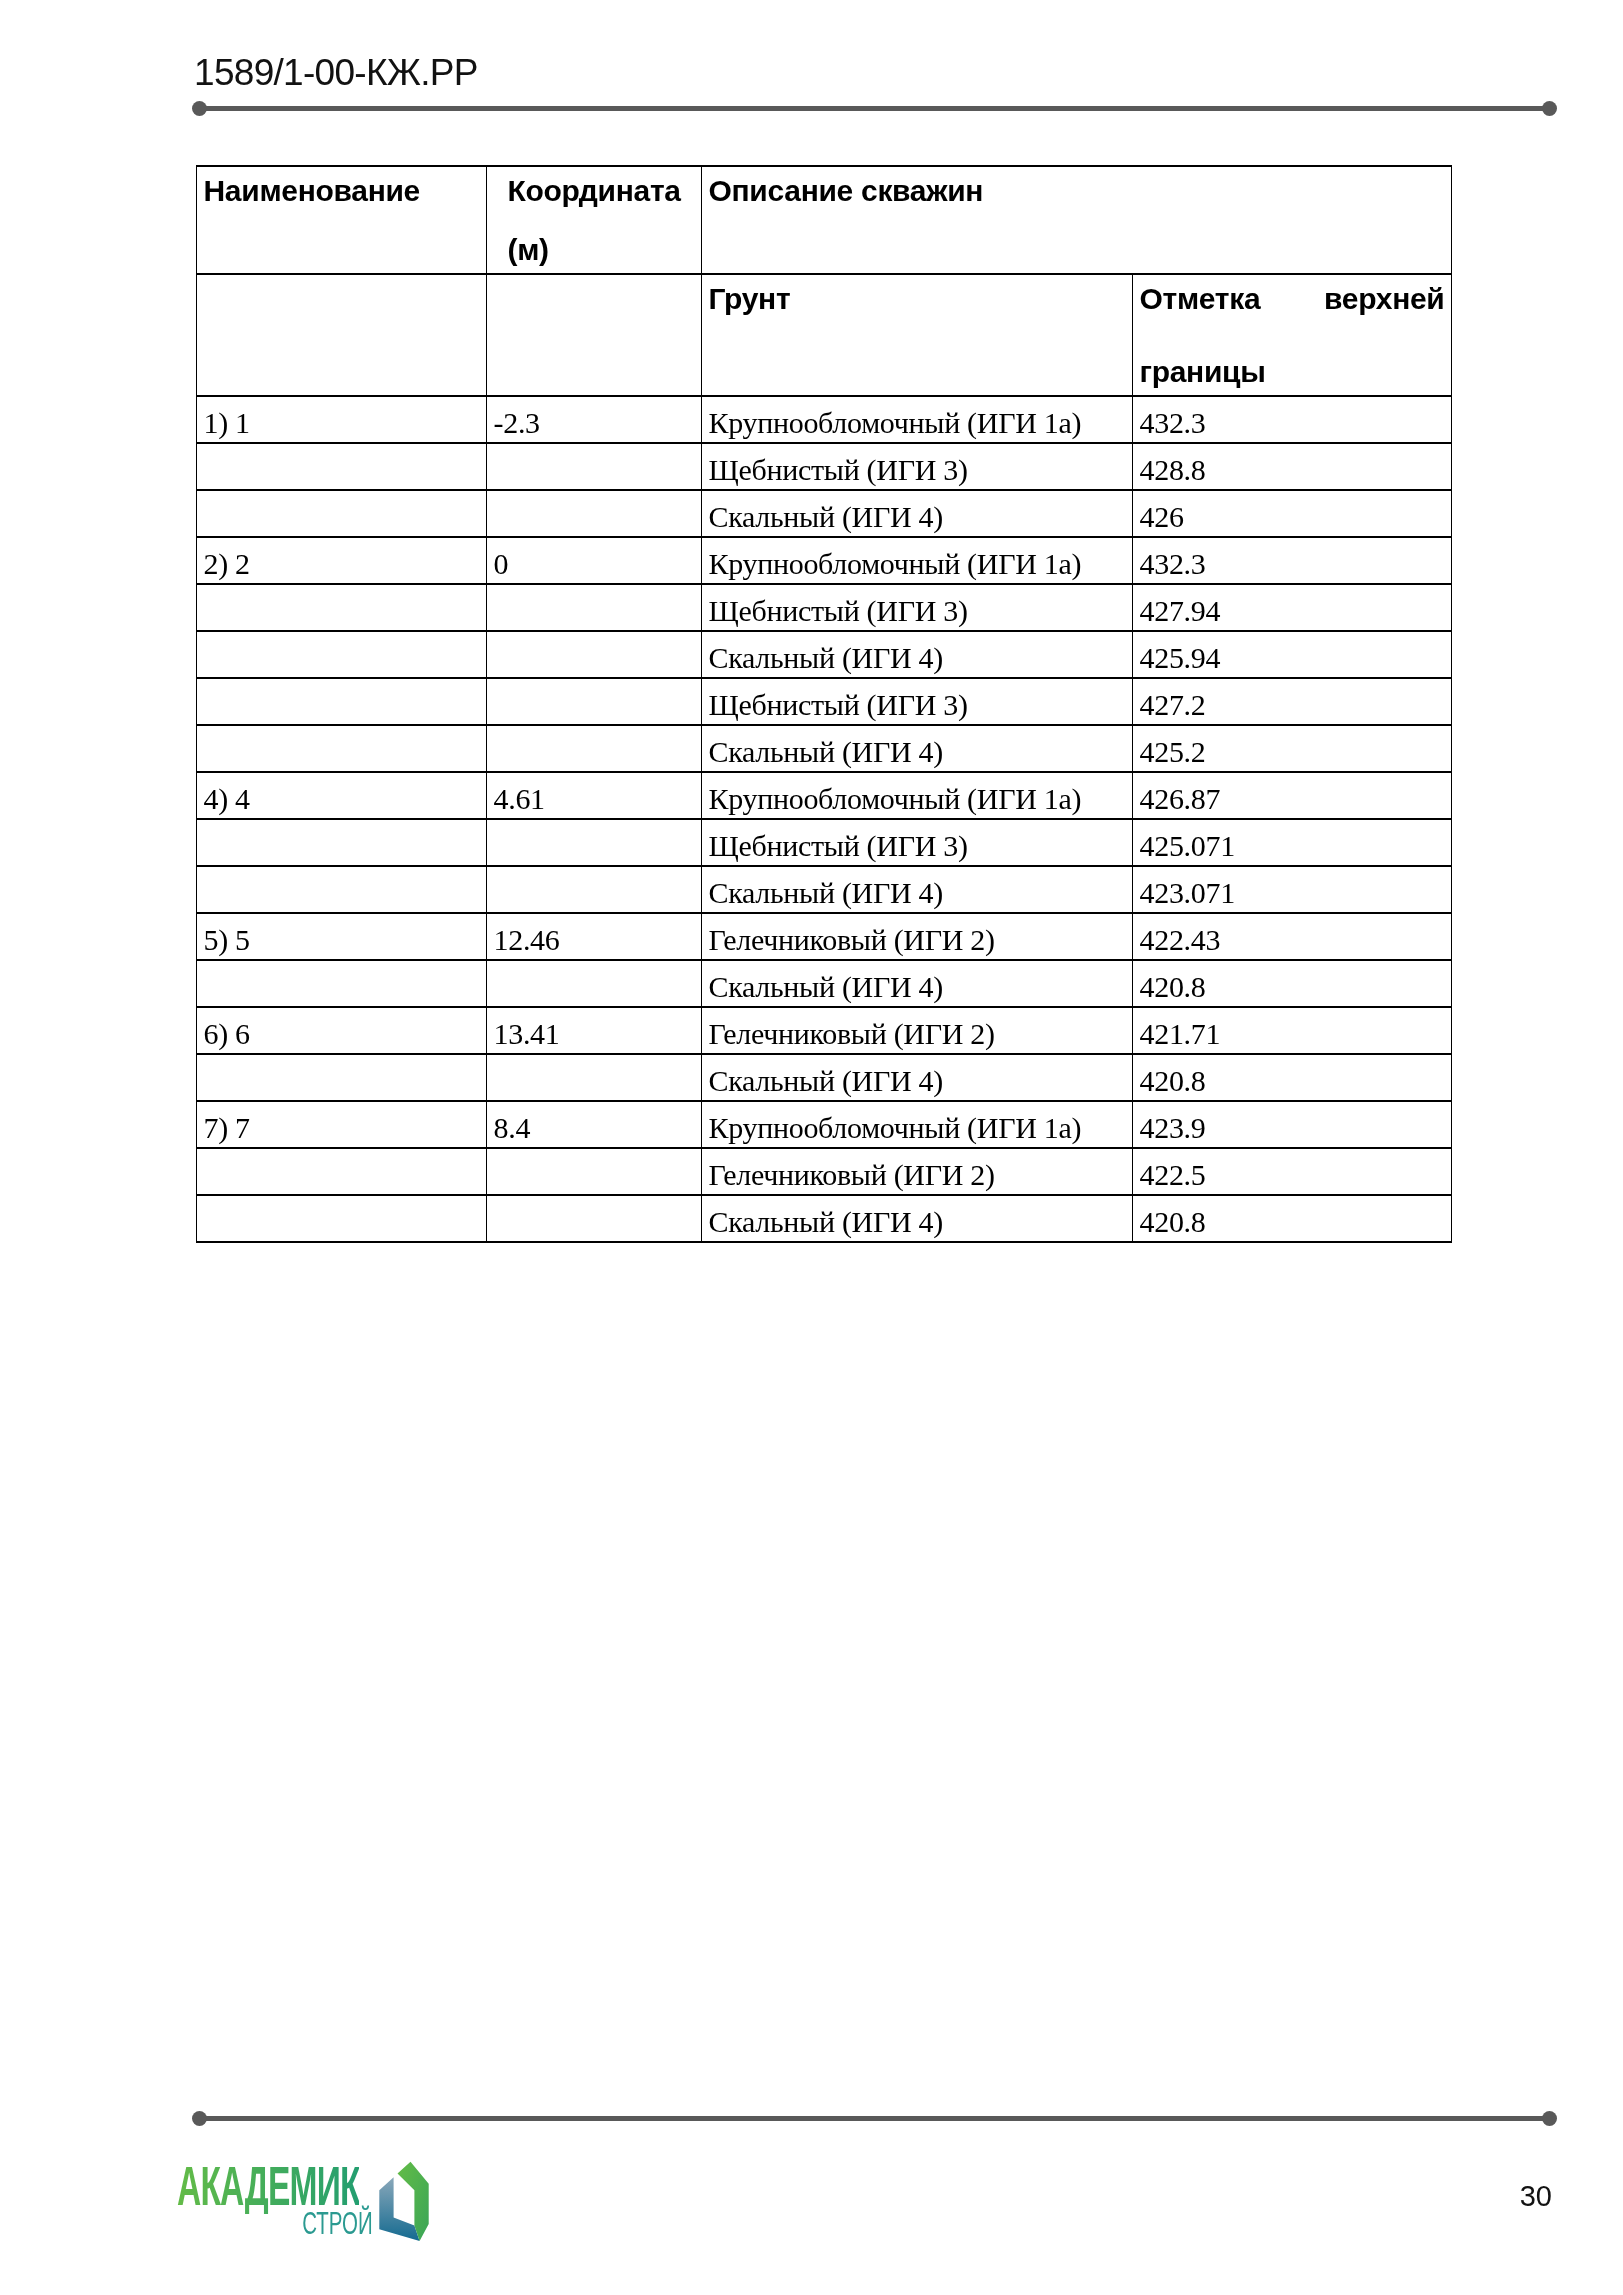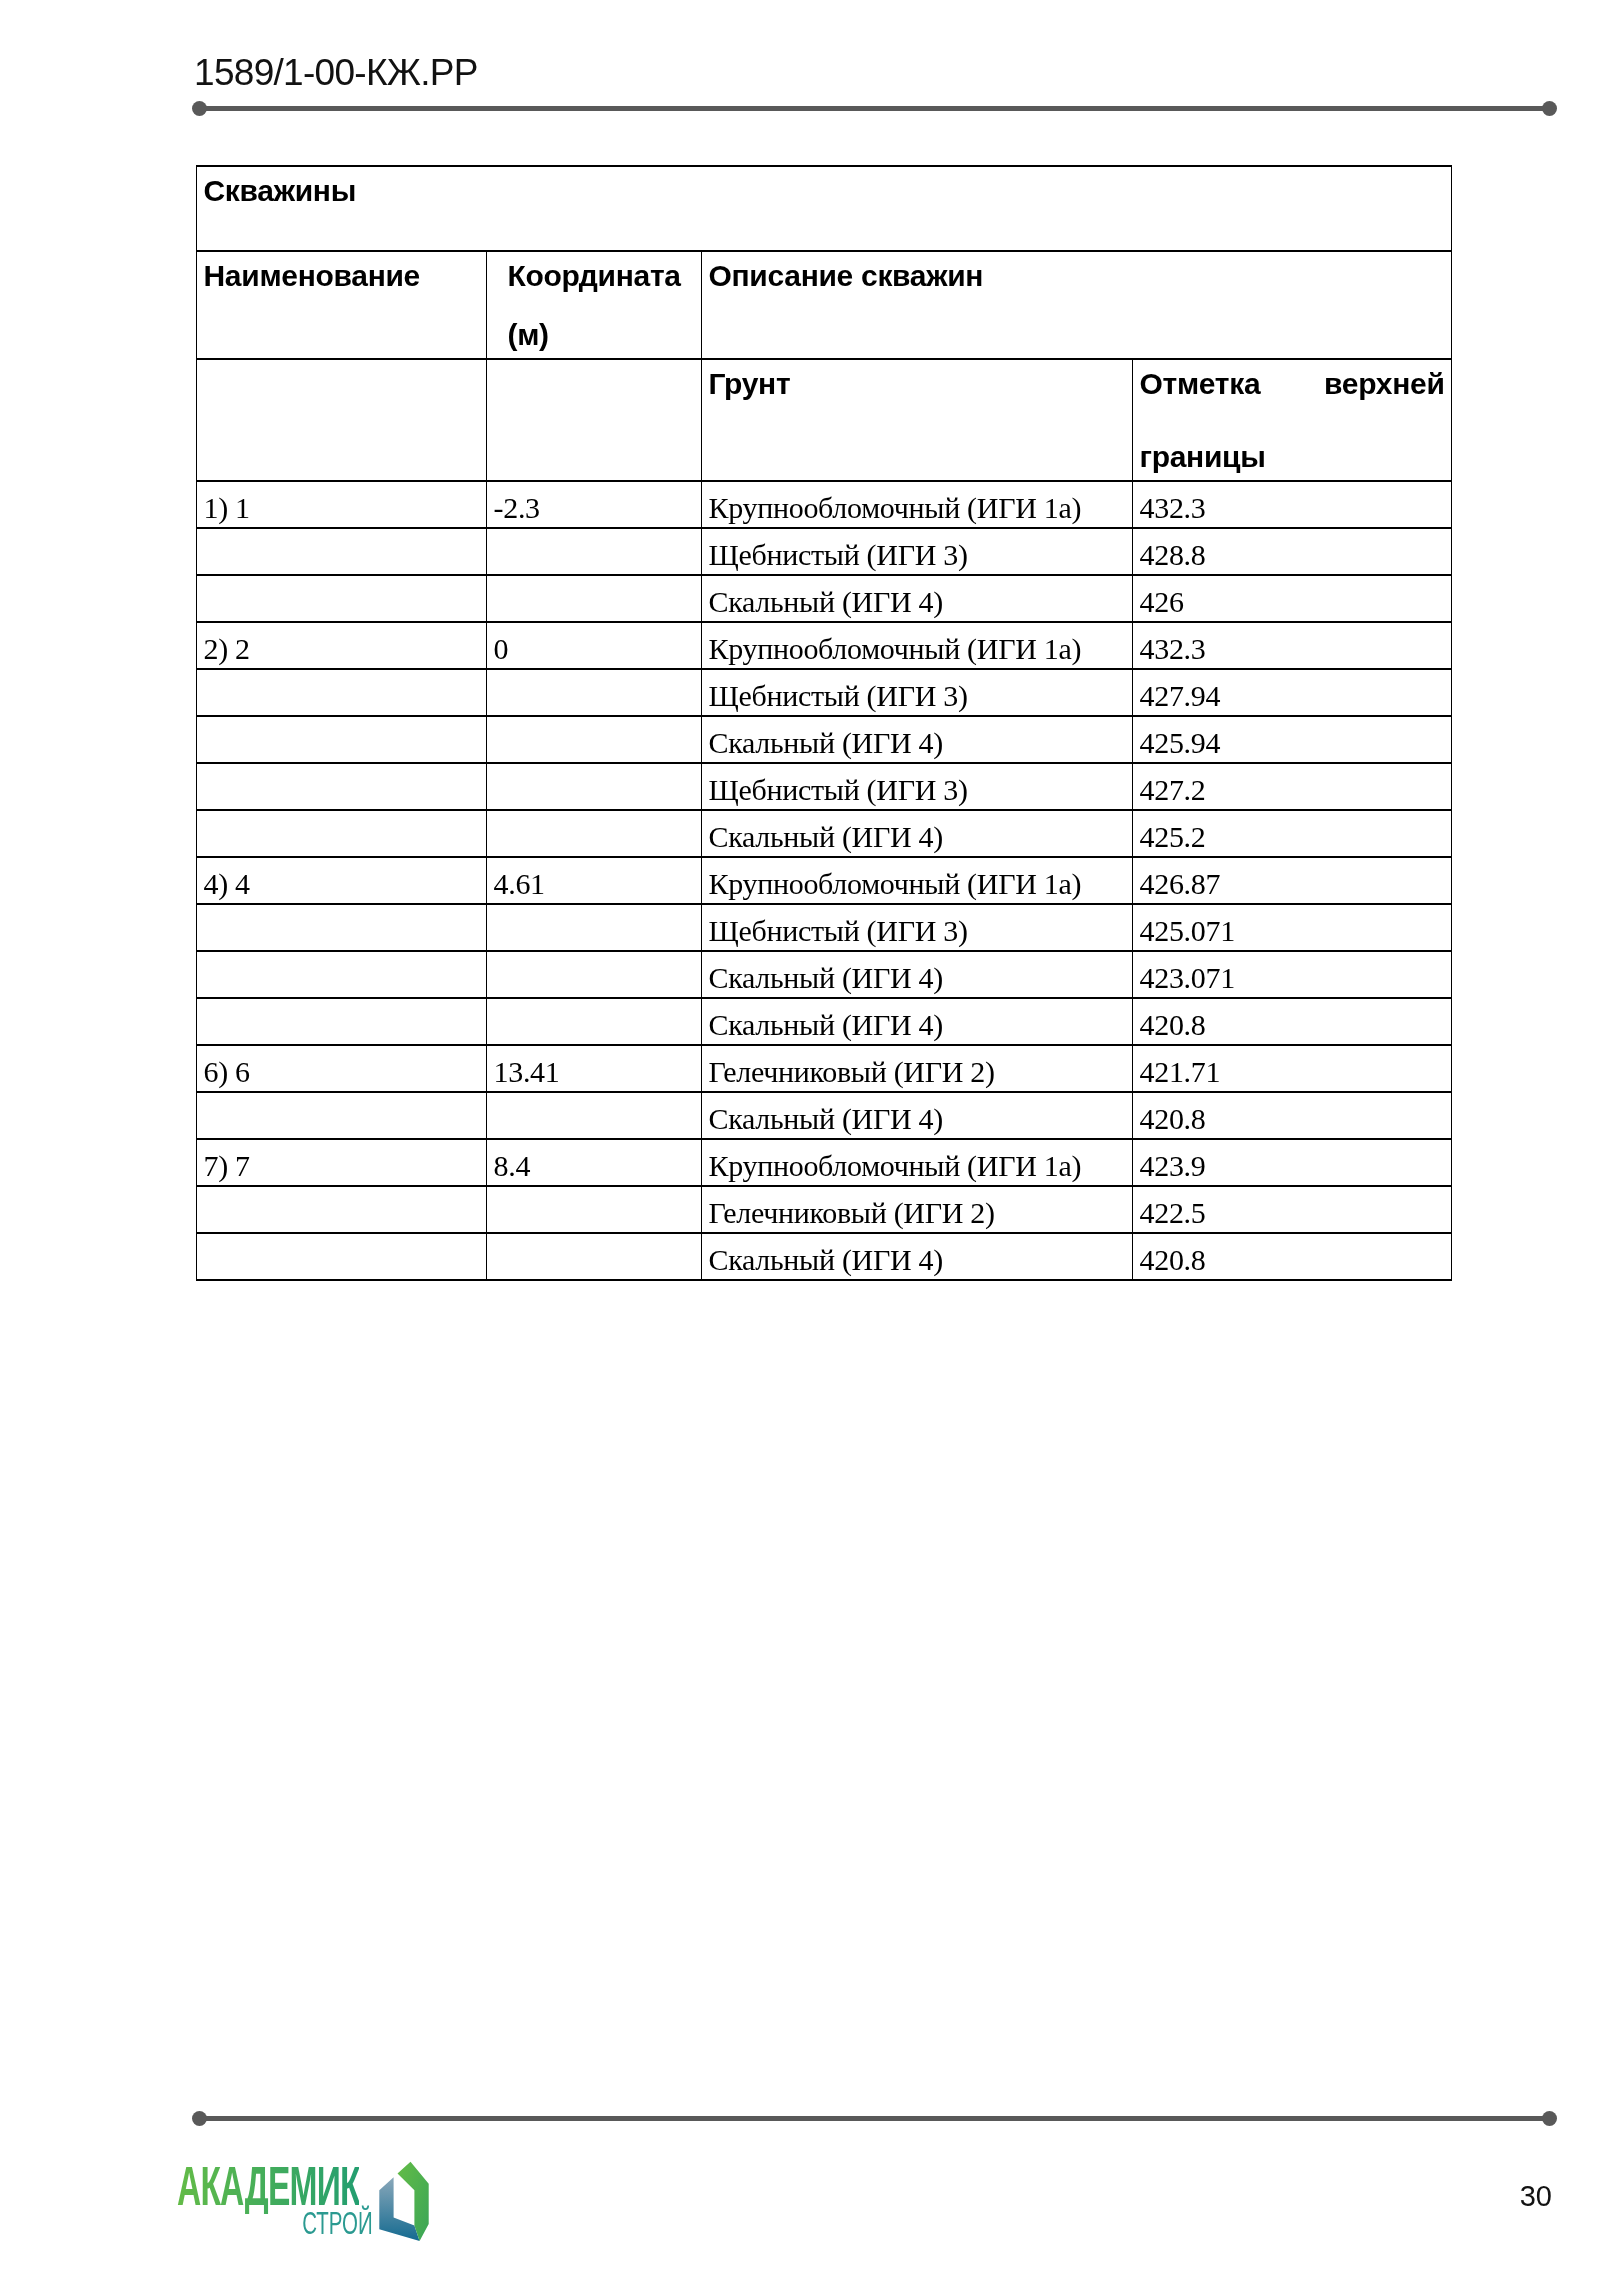--- a/index.html
+++ b/index.html
@@ -91,23 +91,20 @@
 <div class="rule rule-top"></div>
 
 <table class="bh">
   <colgroup>
     <col style="width:290px">
     <col style="width:215px">
     <col style="width:431px">
     <col style="width:319px">
   </colgroup>
   <thead>
-    <tr class="row-title">
-      <td colspan="4" class="bold">Скважины</td>
-    </tr>
     <tr class="row-h2">
       <td class="bold vmid">Наименование</td>
       <td class="bold">
         <div class="coord-stack">
           <span>Координата</span>
           <span>(м)</span>
         </div>
       </td>
       <td colspan="2" class="bold vmid">Описание скважин</td>
     </tr>
@@ -187,20 +184,26 @@
         <td>Щебнистый (ИГИ 3)</td>
         <td>425.071</td>
       </tr>
       <tr>
         <td></td>
         <td></td>
         <td>Скальный (ИГИ 4)</td>
         <td>423.071</td>
       </tr>
       <tr>
+        <td>5) 5</td>
+        <td>12.46</td>
+        <td>Гелечниковый (ИГИ 2)</td>
+        <td>422.43</td>
+      </tr>
+      <tr>
         <td></td>
         <td></td>
         <td>Скальный (ИГИ 4)</td>
         <td>420.8</td>
       </tr>
       <tr>
         <td>6) 6</td>
         <td>13.41</td>
         <td>Гелечниковый (ИГИ 2)</td>
         <td>421.71</td>

